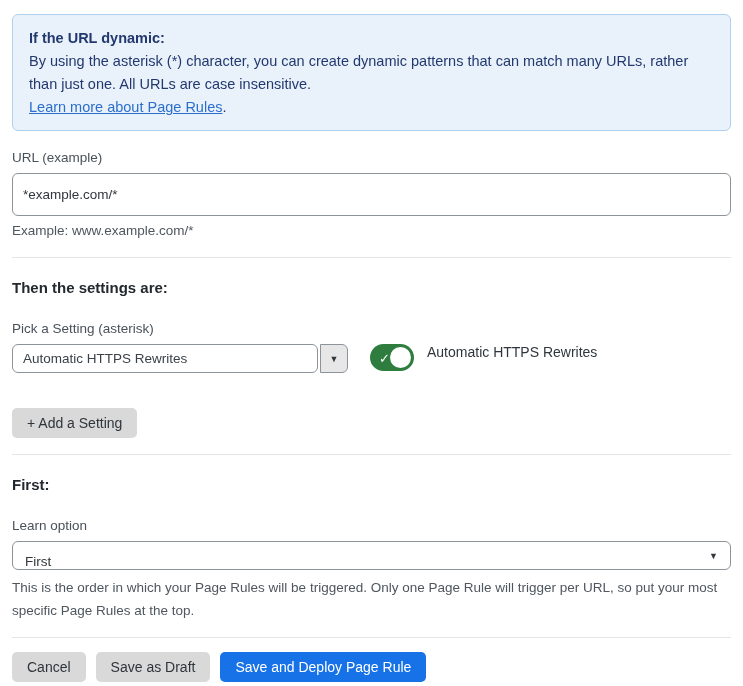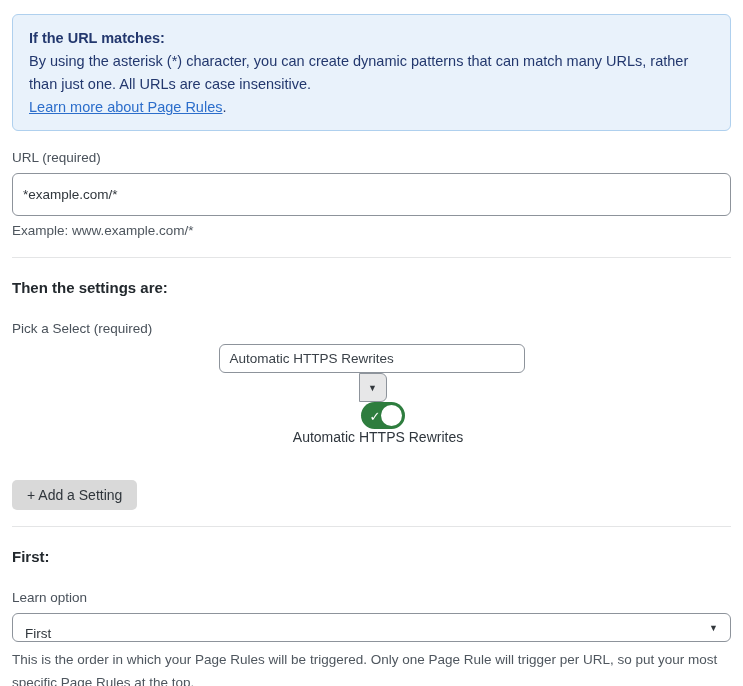--- a/index.html
+++ b/index.html
@@ -73,23 +73,22 @@
   .section-heading {
     font-size: 15px;
     font-weight: bold;
     color: #23292e;
     margin-top: 21px;
   }
   .picker-label { margin-top: 25px; }
 
   .picker-row {
     display: flex;
-    align-items: center;
+    align-items: flex-start;
     margin-top: 0;
-    flex-direction: column;
   }
   .combo-field {
     width: 306px;
     height: 29px;
     border: 1px solid #8d939b;
     border-radius: 6px;
     background: #fff;
     display: flex;
     align-items: center;
     padding: 0 10px;
@@ -203,34 +202,34 @@
     margin-top: 14px;
   }
 </style>
 </head>
 <body>
 
 <div class="container">
 
 
   <div class="info-box">
-    <div class="info-heading">If the URL matches:</div>
+    <div class="info-heading">If the URL dynamic:</div>
     <div><span>By using the asterisk (*) character, you can create dynamic patterns that can match many URLs, rather than just one. All URLs are case insensitive.</span></div>
     <div><a class="info-link">Learn more about Page Rules</a><span>.</span></div>
   </div>
 
-  <div class="field-label">URL (required)</div>
+  <div class="field-label">URL (example)</div>
   <input class="text-input" type="text" value="*example.com/*" style="">
   <div class="help-text">Example: www.example.com/*</div>
 
   <hr class="divider divider-1">
 
   <div class="section-heading">Then the settings are:</div>
 
-  <div class="field-label picker-label">Pick a Select (required)</div>
+  <div class="field-label picker-label">Pick a Setting (asterisk)</div>
 
   <div class="picker-row">
     <div class="combo-field">
       <span>Automatic HTTPS Rewrites</span>
     </div>
     <div class="combo-arrow-btn">
       <span>▼</span>
     </div>
     <div class="toggle">
       <span class="toggle-check">✓</span>

